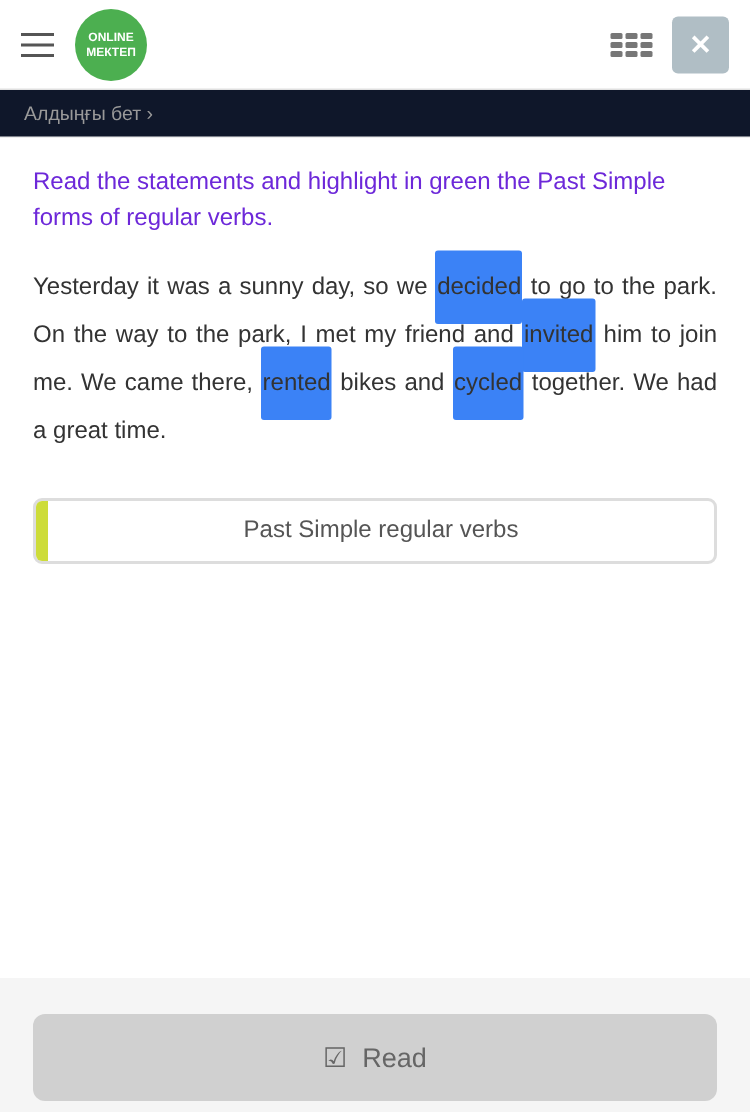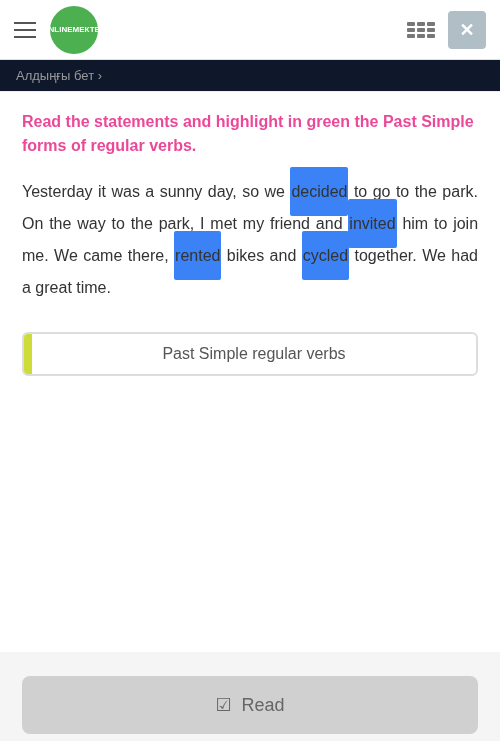--- a/index.html
+++ b/index.html
@@ -44,20 +44,21 @@
     }
 
     .logo-circle {
       width: 48px;
       height: 48px;
       border-radius: 50%;
       background: #4caf50;
       display: flex;
       align-items: center;
       justify-content: center;
+      flex-direction: column;
       color: white;
       font-size: 8px;
       font-weight: bold;
       line-height: 1.2;
       text-align: center;
     }
 
     .header-right {
       display: flex;
       align-items: center;
@@ -109,22 +110,22 @@
     
     .content {
       background: #fff;
       margin: 0;
       padding: 18px 22px 20px 22px;
       min-height: 560px;
     }
 
     .instruction {
       font-size: 16px;
-      font-weight: bold;
-      color: #ec4899;
+      font-weight: normal;
+      color: #6d28d9;
       margin-bottom: 18px;
       line-height: 1.5;
     }
 
     .passage {
       font-size: 16px;
       color: #333;
       line-height: 2.0;
       text-align: justify;
     }

